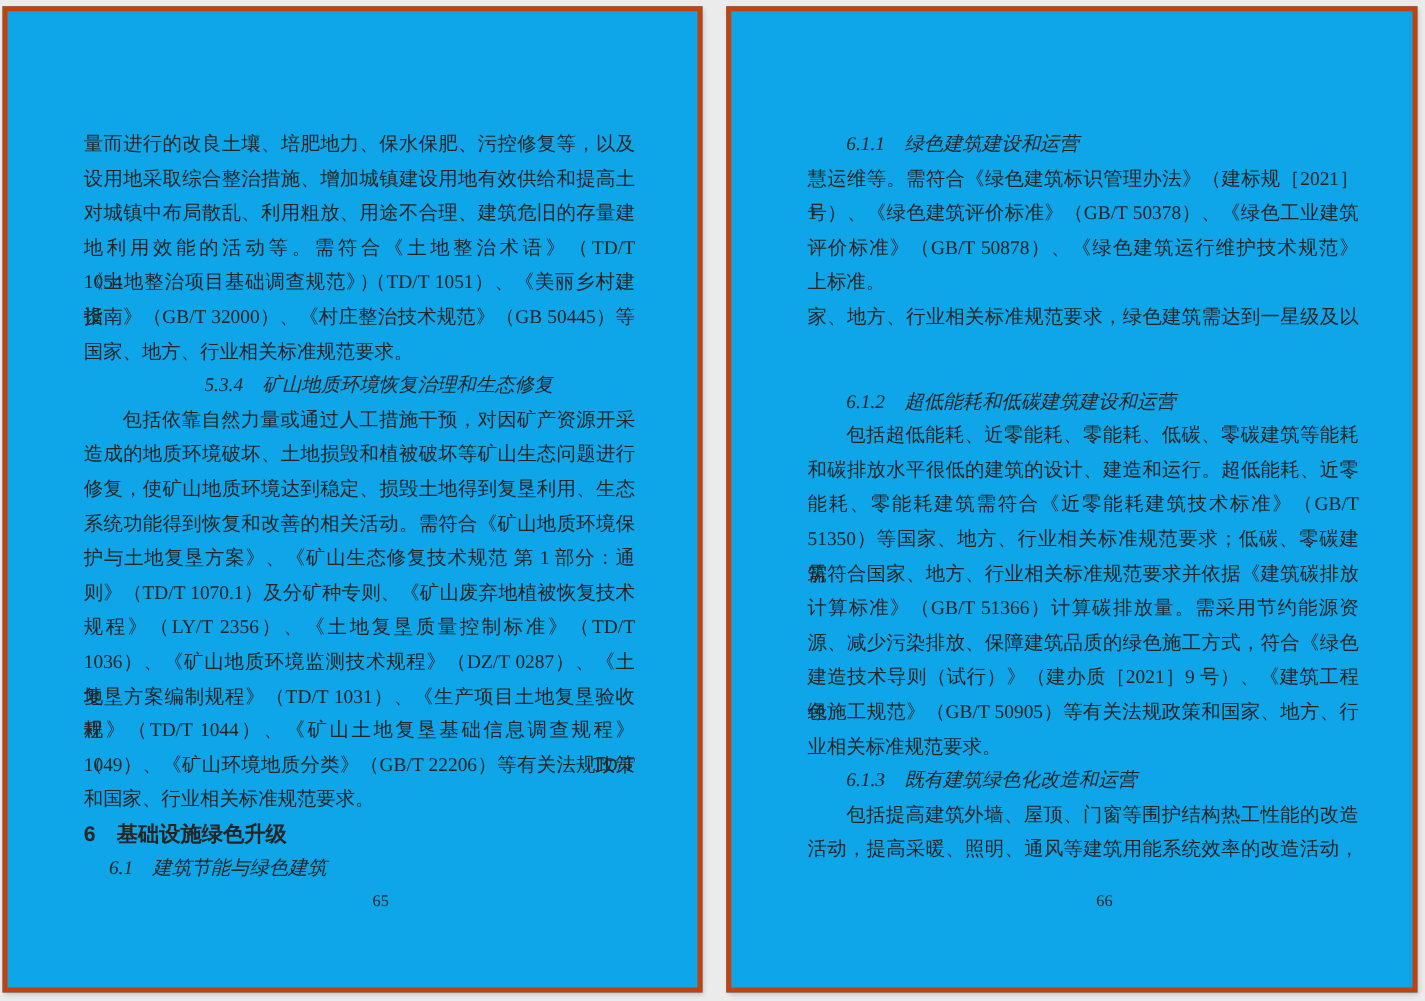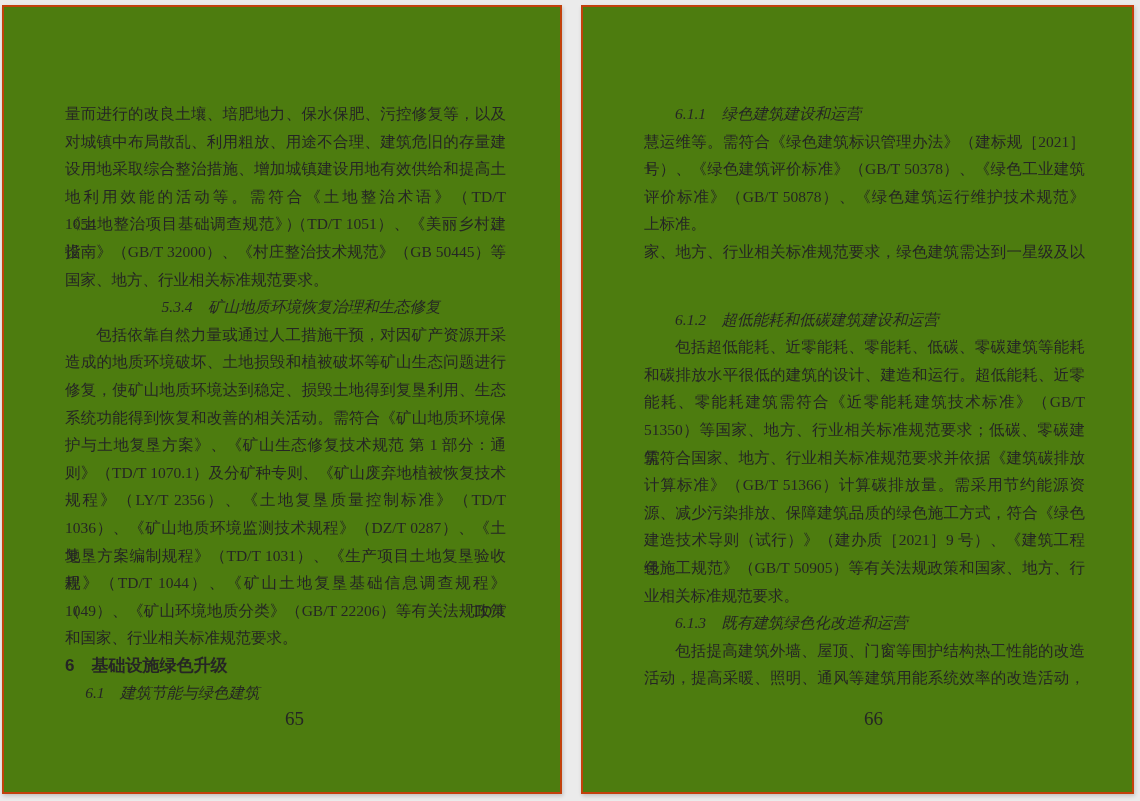--- a/index.html
+++ b/index.html
@@ -12,22 +12,22 @@
     position: relative;
     width: 1140px;
     height: 801px;
     background: #ebebeb;
     overflow: hidden;
   }
   .page {
     position: absolute;
     top: 5px;
     height: 789px;
-    background: #4d7c0f;
-    border: 2px solid #c2410c;
+    background: #0ea5e9;
+    border: 4px solid #c2410c;
     box-shadow: 1px 2px 4px rgba(0,0,0,0.18);
     box-sizing: border-box;
   }
   .page.left  { left: 2px;   width: 560px; }
   .page.right { left: 581px; width: 553px; }
   .content {
     position: absolute;
     top: 93px;
     left: 61px;
     width: 441px;
@@ -53,38 +53,38 @@
     font-style: italic;
   }
   .line.h1 {
     font-weight: bold;
     font-family: "Liberation Sans", "DejaVu Sans", sans-serif;
     font-size: 17px;
   }
   .pagenum {
     position: absolute;
     top: 698px;
-    left: 70px;
+    left: 78px;
     width: 441px;
     text-align: center;
-    font-size: 19px;
+    font-size: 13px;
     color: #252525;
     line-height: 27.6px;
   }
 </style>
 </head>
 <body>
 
 <div class="canvas">
 
   <div class="page left">
     <div class="content">
         <div class="line body just">量而进行的改良土壤、培肥地力、保水保肥、污控修复等，以及</div>
+        <div class="line body just">设用地采取综合整治措施、增加城镇建设用地有效供给和提高土</div>
         <div class="line body just">对城镇中布局散乱、利用粗放、用途不合理、建筑危旧的存量建</div>
-        <div class="line body just">设用地采取综合整治措施、增加城镇建设用地有效供给和提高土</div>
         <div class="line body just">地利用效能的活动等。需符合《土地整治术语》（TD/T 1054）、</div>
         <div class="line body just">《土地整治项目基础调查规范》（TD/T 1051）、《美丽乡村建设</div>
         <div class="line body just">指南》（GB/T 32000）、《村庄整治技术规范》（GB 50445）等</div>
         <div class="line body">国家、地方、行业相关标准规范要求。</div>
         <div class="line h3" style="padding-left: 2em; text-align: center;">5.3.4　矿山地质环境恢复治理和生态修复</div>
         <div class="line body just" style="padding-left: 2em;">包括依靠自然力量或通过人工措施干预，对因矿产资源开采</div>
         <div class="line body just">造成的地质环境破坏、土地损毁和植被破坏等矿山生态问题进行</div>
         <div class="line body just">修复，使矿山地质环境达到稳定、损毁土地得到复垦利用、生态</div>
         <div class="line body just">系统功能得到恢复和改善的相关活动。需符合《矿山地质环境保</div>
         <div class="line body just">护与土地复垦方案》、《矿山生态修复技术规范 第 1 部分：通</div>

